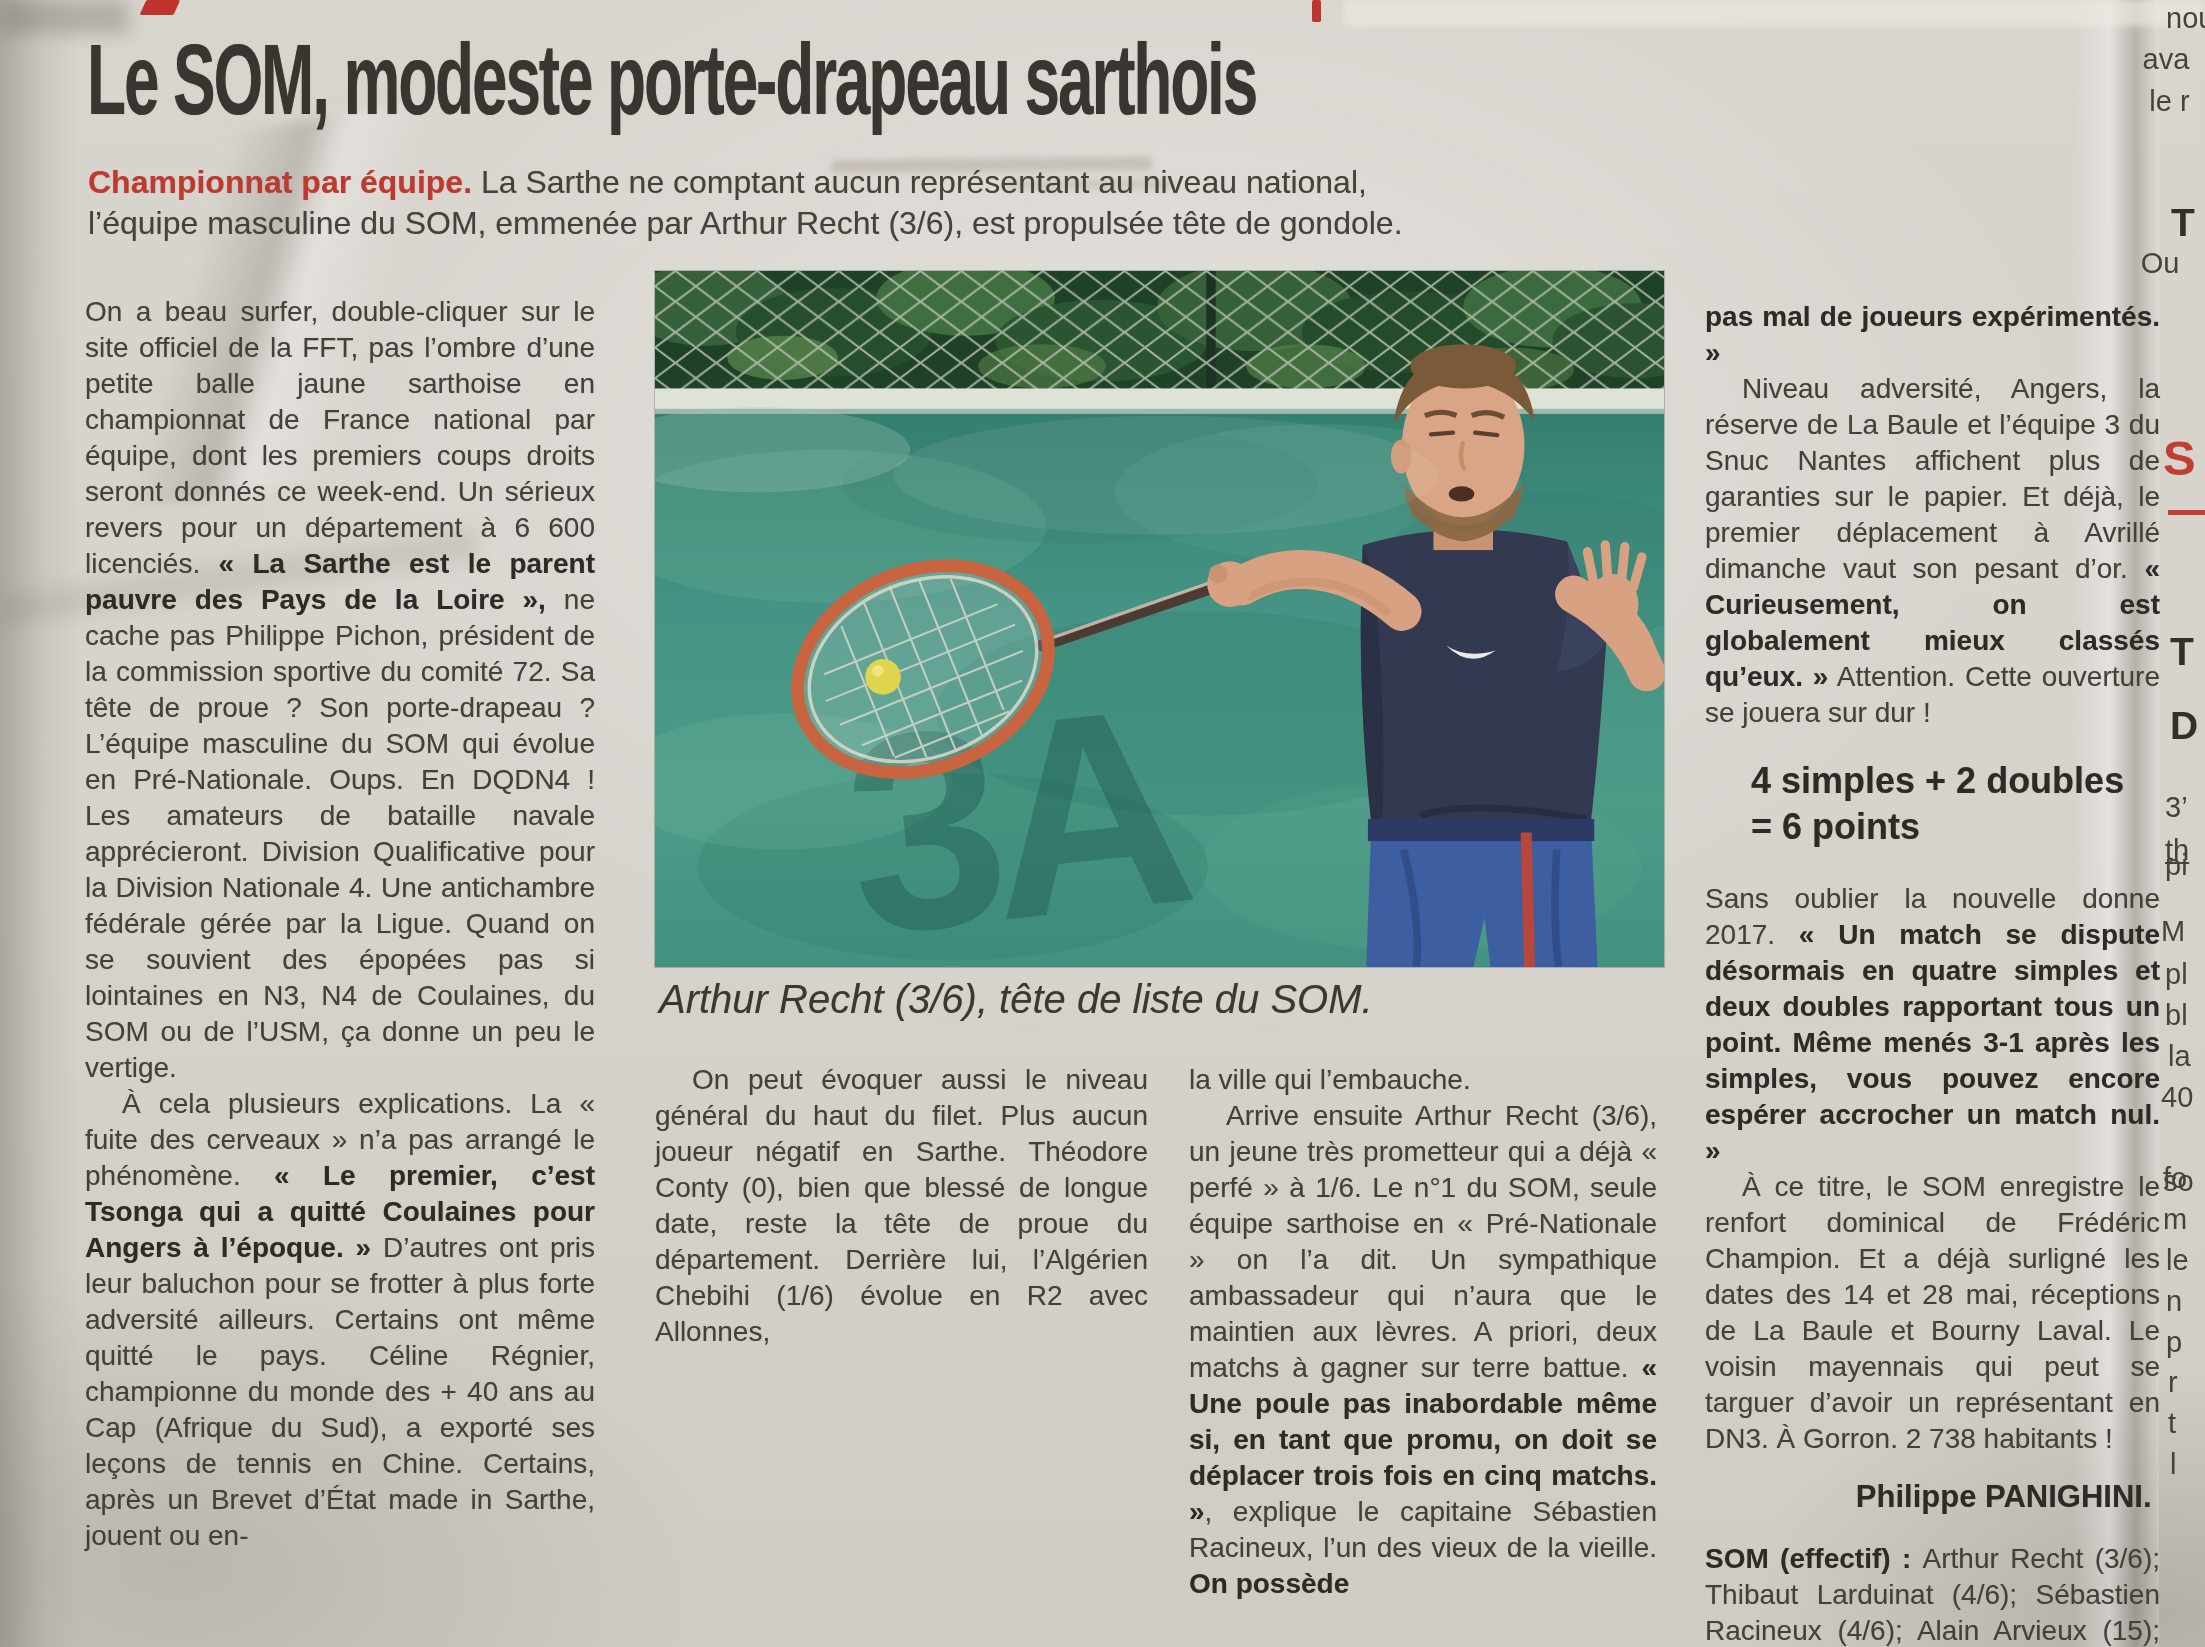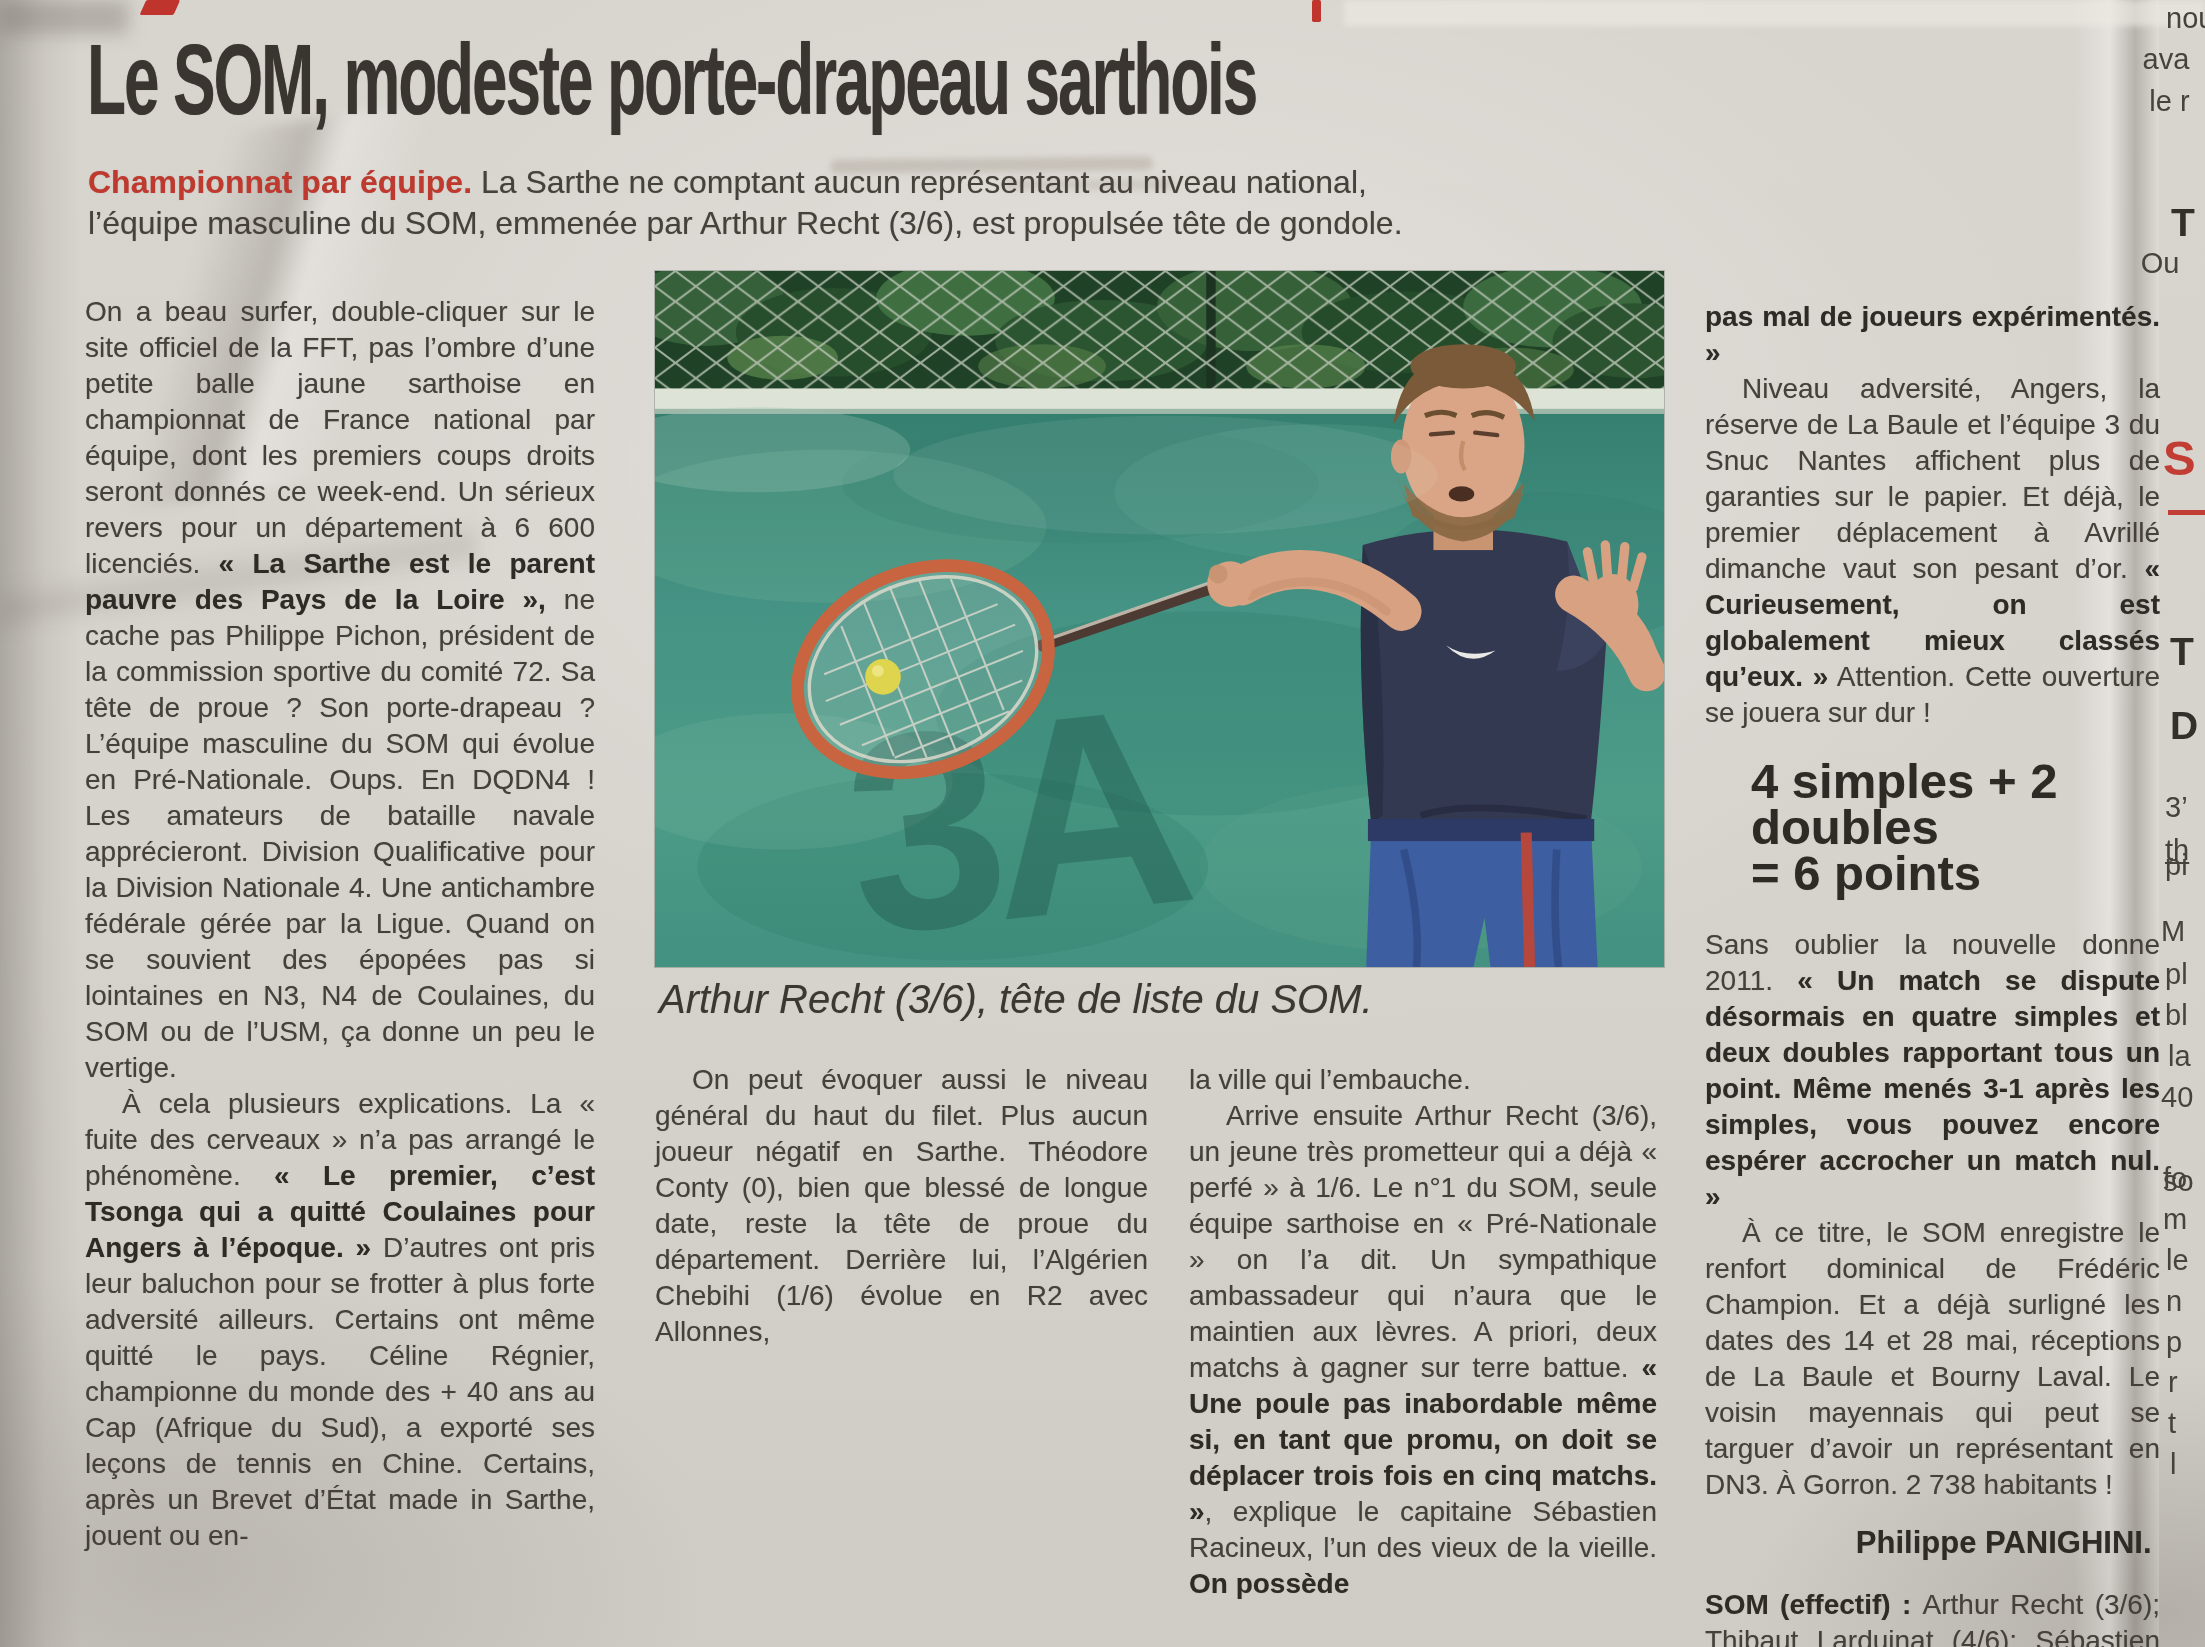--- a/index.html
+++ b/index.html
@@ -49,21 +49,21 @@
 
   .col{position:absolute;font-size:28px;line-height:36px;color:#45403a;text-align:justify;
     text-shadow:0 0 0.9px rgba(69,64,58,.30);}
   .col p{margin:0;}
   .col p.ind{text-indent:37px;}
   .col b{color:#2e2a25;}
   .col1{left:85px;top:294px;width:510px;}
   .col2{left:655px;top:1062px;width:493px;}
   .col3{left:1189px;top:1062px;width:468px;}
   .col4{left:1705px;top:299px;width:455px;}
-  .col4 p.stat{font-size:49px;line-height:46px;font-weight:bold;color:#2e2a25;
+  .col4 p.stat{font-size:36px;line-height:46px;font-weight:bold;color:#2e2a25;
     padding-left:46px;margin:27px 0 31px;white-space:pre-line;text-align:left;}
   .col4 p.byline{text-align:right;font-size:31px;margin-top:22px;padding-right:8.5px;}
   .col4 p.effectif{margin-top:25.5px;}
 
   .photo{position:absolute;left:655px;top:271px;width:1009px;height:696px;margin:0;
     outline:0.9px solid rgba(40,60,52,.25);}
   .photo svg{display:block;width:100%;height:100%;}
   .caption{position:absolute;left:659px;top:977px;font-size:40px;font-style:italic;color:#3b3732;
     text-shadow:0 0 0.9px rgba(59,55,50,.3);}
 
@@ -235,21 +235,21 @@
     </section>
   <section class="col col3">
       <p><span>la ville qui l’embauche.</span></p>
       <p class="ind"><span>Arrive ensuite Arthur Recht (3/6), un jeune très prometteur qui a déjà « perfé » à 1/6. Le n°1 du SOM, seule équipe sarthoise en « Pré-Nationale » on l’a dit. Un sympathique ambassadeur qui n’aura que le maintien aux lèvres. A priori, deux matchs à gagner sur terre battue. </span><b>« Une poule pas inabordable même si, en tant que promu, on doit se déplacer trois fois en cinq matchs. »</b><span>, explique le capitaine Sébastien Racineux, l’un des vieux de la vieille. </span><b>On possède</b></p>
     </section>
   <section class="col col4">
       <p><b>pas mal de joueurs expérimentés. »</b></p>
       <p class="ind"><span>Niveau adversité, Angers, la réserve de La Baule et l’équipe 3 du Snuc Nantes affichent plus de garanties sur le papier. Et déjà, le premier déplacement à Avrillé dimanche vaut son pesant d’or. </span><b>« Curieusement, on est globalement mieux classés qu’eux. »</b><span> Attention. Cette ouverture se jouera sur dur !</span></p>
       <p class="stat"><b>4 simples + 2 doubles
 = 6 points</b></p>
-      <p><span>Sans oublier la nouvelle donne 2011. </span><b>« Un match se dispute désormais en quatre simples et deux doubles rapportant tous un point. Même menés 3-1 après les simples, vous pouvez encore espérer accrocher un match nul. »</b></p>
+      <p><span>Sans oublier la nouvelle donne 2017. </span><b>« Un match se dispute désormais en quatre simples et deux doubles rapportant tous un point. Même menés 3-1 après les simples, vous pouvez encore espérer accrocher un match nul. »</b></p>
       <p class="ind"><span>À ce titre, le SOM enregistre le renfort dominical de Frédéric Champion. Et a déjà surligné les dates des 14 et 28 mai, réceptions de La Baule et Bourny Laval. Le voisin mayennais qui peut se targuer d’avoir un représentant en DN3. À Gorron. 2 738 habitants !</span></p>
       <p class="byline"><b>Philippe PANIGHINI.</b></p>
       <p class="effectif"><b>SOM (effectif) : </b><span>Arthur Recht (3/6); Thibaut Larduinat (4/6); Sébastien Racineux (4/6); Alain Arvieux (15); Frédéric Champion (15), Marc Dagorn (15).</span></p>
     </section>
 
   <aside class="edge-strip">
     <div class="red-rule"></div>
   <span class="frag" style="left: 32px; top: 1.7px;">nou</span>
       <span class="frag" style="left: 8.5px; top: 43px;">ava</span>
       <span class="frag" style="left: 15.3px; top: 85px;">le r</span>

